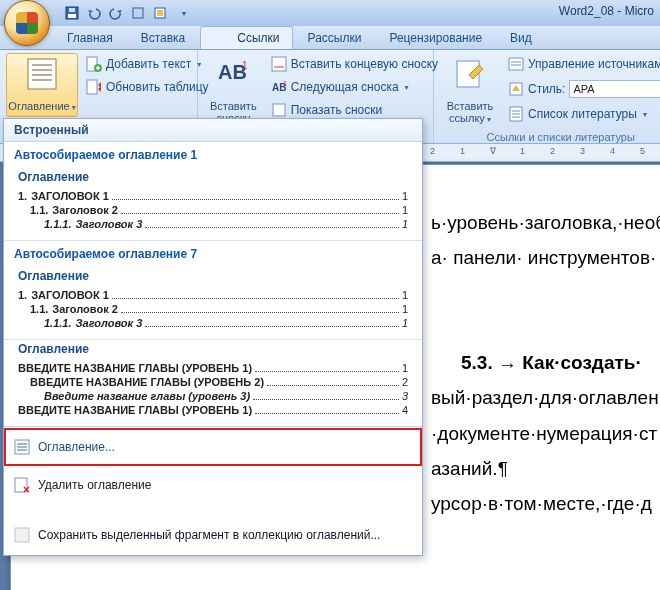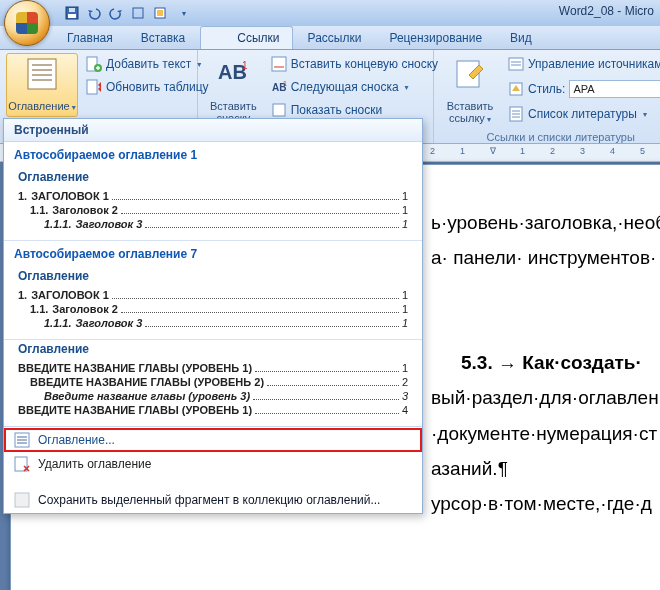--- a/index.html
+++ b/index.html
@@ -40,21 +40,21 @@
   .dd-preview.noborder { border-bottom: none; }
   .prev-head { color: #1a4e8a; font-weight: bold; font-size: 12px; margin-bottom: 6px; }
   .prev-row { display: flex; align-items: baseline; white-space: nowrap; overflow: hidden; margin: 2px 0; }
   .prev-row .num { flex: 0 0 auto; margin-right: 4px; }
   .prev-row .txt { flex: 0 0 auto; }
   .prev-row .dots { flex: 1 1 auto; border-bottom: 1px dotted #555; margin: 0 3px 2px 3px; }
   .prev-row .pg { flex: 0 0 auto; }
   .ind1 { padding-left: 12px; }
   .ind2 { padding-left: 26px; font-style: italic; }
   .dd-footer { border-top: 1px solid #c7d9ef; padding: 1px 0; }
-  .dd-action { display: flex; align-items: center; gap: 8px; padding: 4px 10px; cursor: pointer; color: #222; }
+  .dd-action { display: flex; align-items: center; gap: 8px; padding: 11px 10px; cursor: pointer; color: #222; }
   .dd-action.highlight { outline: 2px solid #e21a1a; outline-offset: -2px; color: #1a4e8a; }
   .dd-action.disabled { color: #0f172a; margin-top: 12px; }
   .dd-action .aicon { width: 16px; height: 16px; flex: 0 0 16px; }
 
   
   .docwrap { position: absolute; top: 144px; left: 0; right: 0; bottom: 0; background: #5c7ba6; }
   .ruler { height: 18px; background: #e8f0fa; border-bottom: 1px solid #a9c0dd; position: relative; font-size: 9px; color: #4a6a95; }
   .ruler span { position: absolute; top: 2px; }
   .page { position: absolute; top: 20px; left: 10px; right: -200px; bottom: -200px; background: #fff; border: 1px solid #7c99be; box-shadow: 0 0 6px rgba(0,0,0,.25); padding: 40px 0 0 30px; font-family: "Times New Roman", serif; font-size: 19px; color: #000; line-height: 1.85; }
   .page .section-num { font-weight: bold; }

